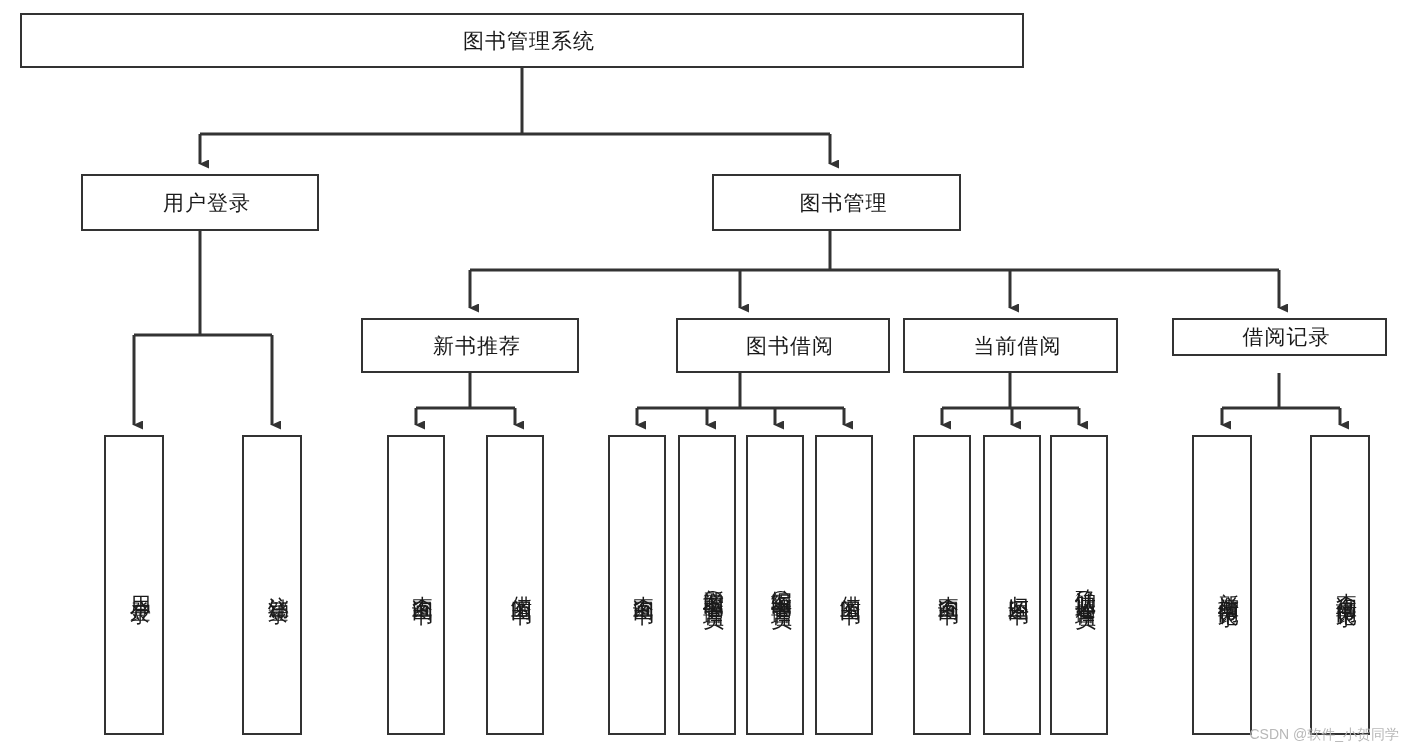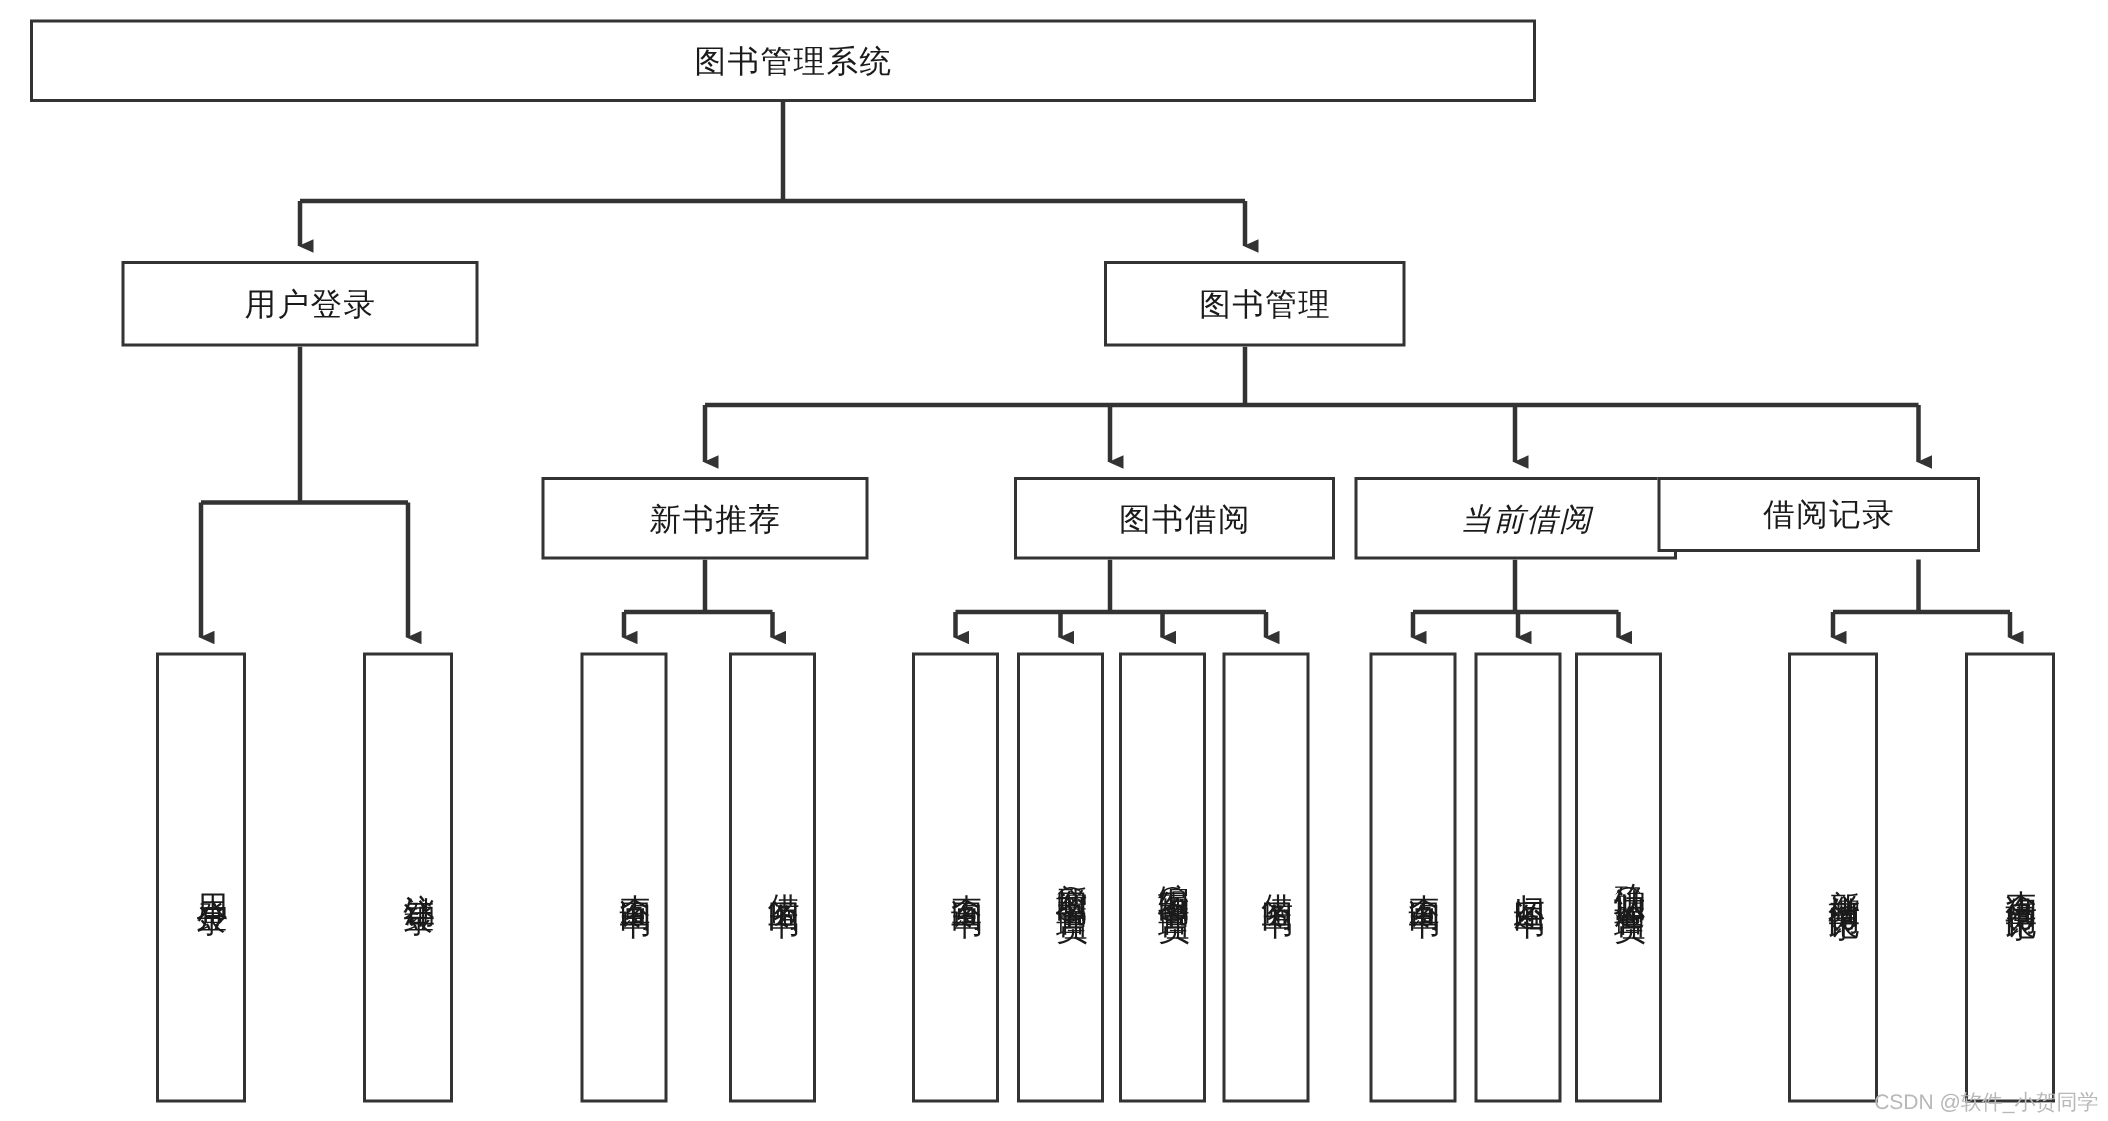--- a/index.html
+++ b/index.html
@@ -112,33 +112,33 @@
       </g>
   </svg>
 
   <div id="nodes-layer">
       <div class="node horiz" style="left: 20px; top: 13px; width: 1004px; height: 55px;">
         <span class="label">图书管理系统</span>
       </div>
       <div class="node horiz" style="left: 81px; top: 174px; width: 238px; height: 57px;">
         <span class="label">用户登录</span>
       </div>
-      <div class="node horiz" style="left: 736px; top: 174px; width: 201px; height: 57px;">
+      <div class="node horiz" style="left: 712px; top: 174px; width: 249px; height: 57px;">
         <span class="label">图书管理</span>
       </div>
       <div class="node horiz" style="left: 361px; top: 318px; width: 218px; height: 55px; align-items: center;">
         <span class="label">新书推荐</span>
       </div>
       <div class="node horiz" style="left: 633px; top: 318px; width: 214px; height: 55px; margin-left: 43px;">
         <span class="label">图书借阅</span>
       </div>
-      <div class="node horiz" style="left: 903px; top: 318px; width: 215px; height: 55px; font-style: italic;">
+      <div class="node horiz" style="left: 903px; top: 318px; width: 215px; height: 55px;">
         <span class="label">当前借阅</span>
       </div>
-      <div class="node horiz" style="left: 1105px; top: 318px; width: 215px; height: 50px;">
+      <div class="node horiz" style="left: 1172px; top: 318px; width: 215px; height: 38px;">
         <span class="label">借阅记录</span>
       </div>
       <div class="node vert" style="left: 104px; top: 435px; width: 60px; height: 300px;">
         <span class="label">用户登录</span>
       </div>
       <div class="node vert" style="left: 242px; top: 435px; width: 60px; height: 300px;">
         <span class="label">注销登录</span>
       </div>
       <div class="node vert" style="left: 387px; top: 435px; width: 58px; height: 300px;">
         <span class="label">查询图书</span>

